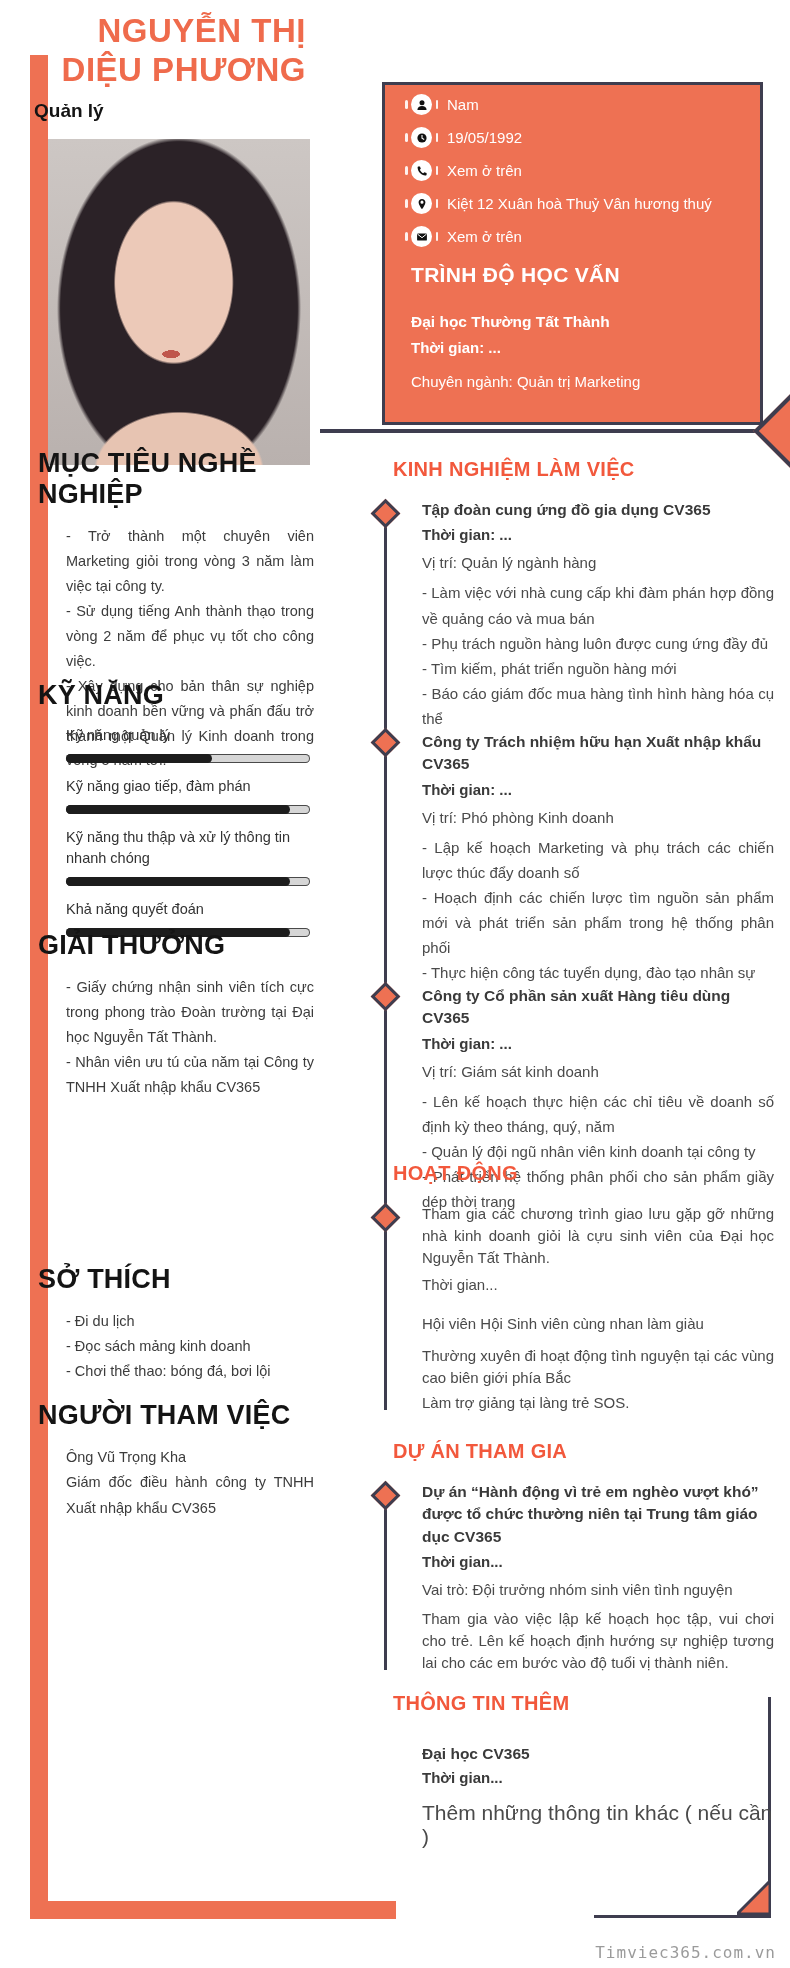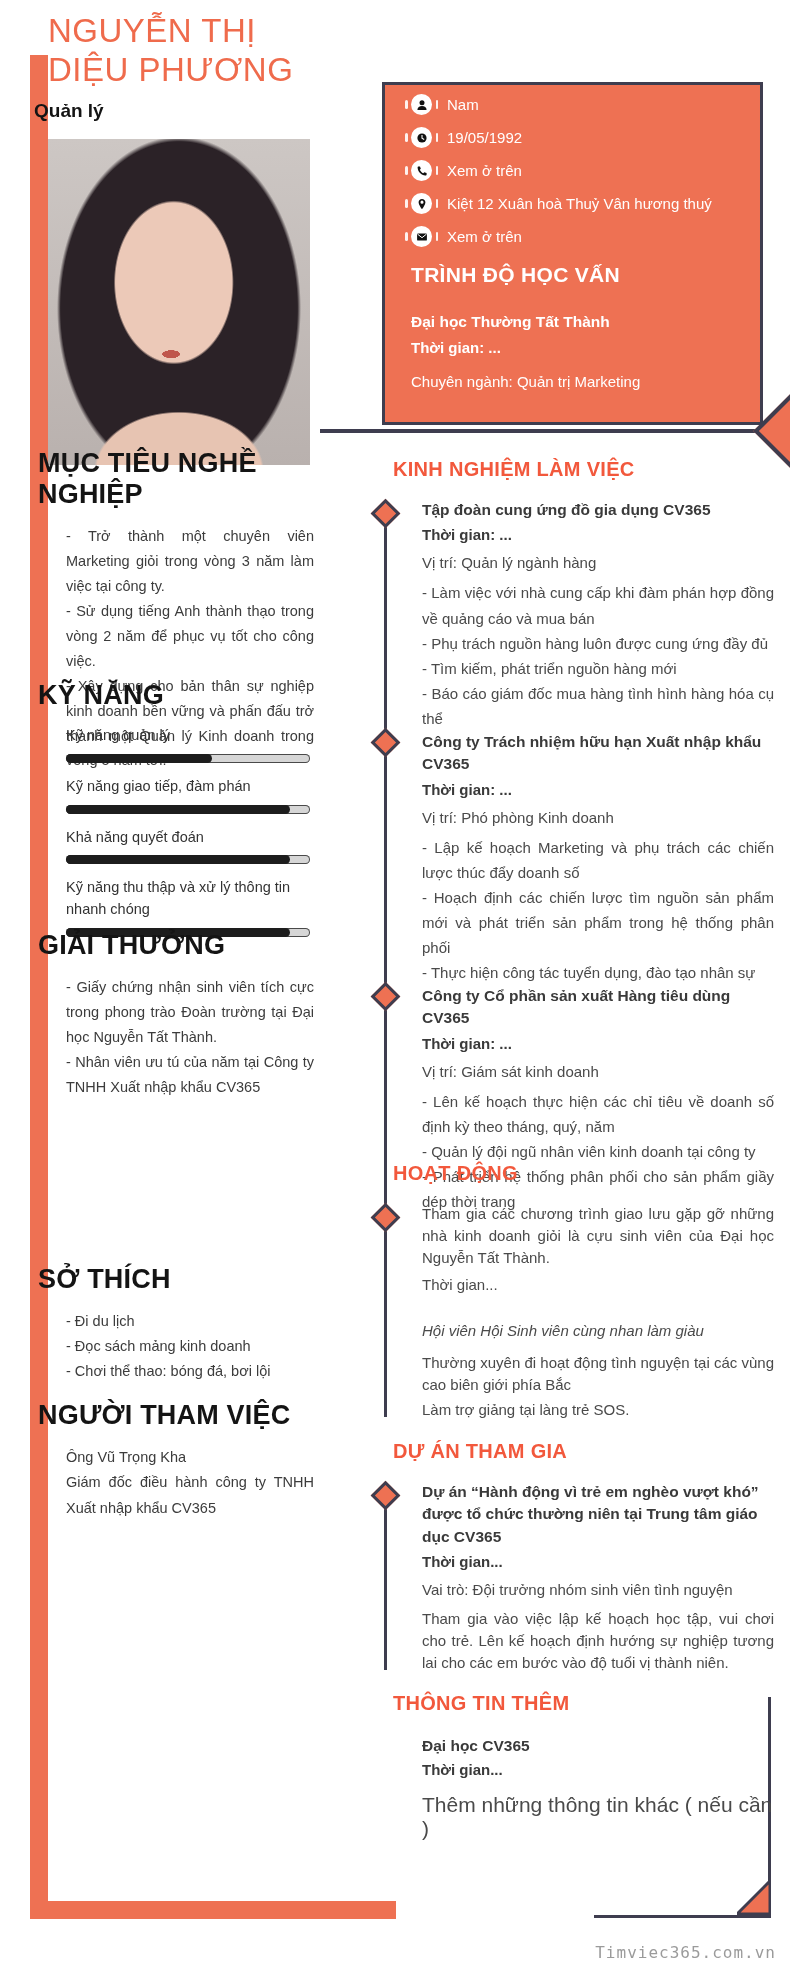--- a/index.html
+++ b/index.html
@@ -21,22 +21,22 @@
   .bottom-strip{position:absolute;left:30px;top:1901px;width:366px;height:18px;background:var(--orange);}
   .hline-top{position:absolute;left:320px;top:429px;width:470px;height:4px;background:var(--navy);}
   .arrow-diamond{position:absolute;left:764px;top:405px;width:52px;height:52px;box-sizing:border-box;
     background:var(--orange);border:4px solid var(--navy);transform:rotate(45deg);}
   .v-line-bottom{position:absolute;left:768px;top:1697px;width:3px;height:221px;background:var(--navy);}
   .h-line-bottom{position:absolute;left:594px;top:1915px;width:177px;height:3px;background:var(--navy);}
   .corner-tri{position:absolute;left:737px;top:1881px;width:34px;height:34px;}
   .watermark{position:absolute;right:14px;top:1943px;font-family:"DejaVu Sans Mono", monospace;
     font-size:16px;color:#9b9b9b;letter-spacing:1px;}
   
-  .name{position:absolute;left:48px;top:12px;width:272px;text-align:left;
-    font-size:33px;font-weight:normal;color:var(--orange-name);line-height:1.18;letter-spacing:.5px;}
+  .name{position:absolute;left:34px;top:12px;width:272px;text-align:right;
+    font-size:33px;font-weight:bold;color:var(--orange-name);line-height:1.18;letter-spacing:.5px;}
   .role{position:absolute;left:34px;top:100px;width:272px;text-align:left;
     font-size:19px;font-weight:bold;color:#141414;}
   .photo{position:absolute;left:48px;top:139px;width:262px;height:326px;z-index:1;
     background:
       radial-gradient(ellipse 9px 4px at 47% 66%, #bf564c 0 97%, transparent 100%),
       radial-gradient(ellipse 60px 82px at 48% 44%, #ecc9b8 0 97%, transparent 100%),
       radial-gradient(ellipse 85px 60px at 50% 102%, #e7c4b2 0 97%, transparent 100%),
       radial-gradient(ellipse 122px 172px at 50% 52%, #2b2227 0 97%, transparent 100%),
       linear-gradient(180deg,#cdc7c4 0%,#b9b1ae 100%);}
   
@@ -73,21 +73,21 @@
   .entry::before{content:"";position:absolute;left:5.5px;top:0;bottom:0;width:3px;background:var(--navy);}
   .entry.rail-start::before{top:12px;}
   .entry.rail-end::before{bottom:10px;}
   .diamond{position:absolute;left:-3.5px;top:1px;width:15px;height:15px;box-sizing:content-box;
     background:var(--orange);border:3px solid var(--navy);transform:rotate(45deg);}
   .company{font-size:15.5px;font-weight:bold;color:#3a3a3a;line-height:1.45;}
   .jtime{font-size:15px;font-weight:bold;color:#3a3a3a;margin-top:5px;}
   .position{font-size:15px;color:var(--body2);margin-top:11px;}
   .bullets{font-size:15px;color:var(--body2);line-height:1.67;margin-top:9px;text-align:justify;}
   .para{font-size:15px;color:var(--body2);line-height:1.45;text-align:justify;}
-  .para.gap{margin-top:24px;font-style:italic;}
+  .para.gap{margin-top:17px;}
   .add-org{font-size:15.5px;font-weight:bold;color:#3a3a3a;padding-left:44px;}
   .add-time{font-size:15px;font-weight:bold;color:#3a3a3a;margin-top:6px;padding-left:44px;}
   .add-note{font-size:21px;color:var(--body2);margin-top:15px;padding-left:44px;}
   .ic{display:block;}
 </style>
 </head>
 <body>
 
 <div class="page">
 
@@ -172,27 +172,27 @@
           <div class="skill-fill" style="width: 60%;"></div>
         </div>
     </div>
     <div class="skill">
       <div class="skill-label">Kỹ năng giao tiếp, đàm phán</div>
       <div class="skill-track">
           <div class="skill-fill" style="width: 92%;"></div>
         </div>
     </div>
     <div class="skill">
+      <div class="skill-label">Kỹ năng thu thập và xử lý thông tin nhanh chóng</div>
+      <div class="skill-track">
+          <div class="skill-fill" style="width: 92%;"></div>
+        </div>
+    </div>
+    <div class="skill">
       <div class="skill-label">Khả năng quyết đoán</div>
-      <div class="skill-track">
-          <div class="skill-fill" style="width: 92%;"></div>
-        </div>
-    </div>
-    <div class="skill">
-      <div class="skill-label">Kỹ năng thu thập và xử lý thông tin nhanh chóng</div>
       <div class="skill-track">
           <div class="skill-fill" style="width: 92%;"></div>
         </div>
     </div>
   </div>
 
   <div class="l-sec" style="top:918px;">
     <div class="l-heading">GIẢI THƯỞNG</div>
     <div class="l-body">
       <div>- Giấy chứng nhận sinh viên tích cực trong phong trào Đoàn trường tại Đại học Nguyễn Tất Thành.</div>
@@ -277,19 +277,19 @@
       <span class="diamond" style="top:4px;"></span>
       <div class="company">Dự án “Hành động vì trẻ em nghèo vượt khó” được tổ chức thường niên tại Trung tâm giáo dục CV365</div>
       <div class="jtime">Thời gian...</div>
       <div class="position">Vai trò: Đội trưởng nhóm sinh viên tình nguyện</div>
       <div class="para" style="margin-top:10px;">Tham gia vào việc lập kế hoạch học tập, vui chơi cho trẻ. Lên kế hoạch định hướng sự nghiệp tương lai cho các em bước vào độ tuổi vị thành niên.</div>
     </div>
   </div>
 
   <div class="r-sec" style="top:1692px;">
     <div class="r-heading">THÔNG TIN THÊM</div>
-    <div class="add-org" style="margin-top:22px;">Đại học CV365</div>
+    <div class="add-org" style="margin-top:30px;">Đại học CV365</div>
     <div class="add-time">Thời gian...</div>
     <div class="add-note">Thêm những thông tin khác ( nếu cần )</div>
   </div>
 
   <div class="watermark">Timviec365.com.vn</div>
 </div>
 
 </body></html>

